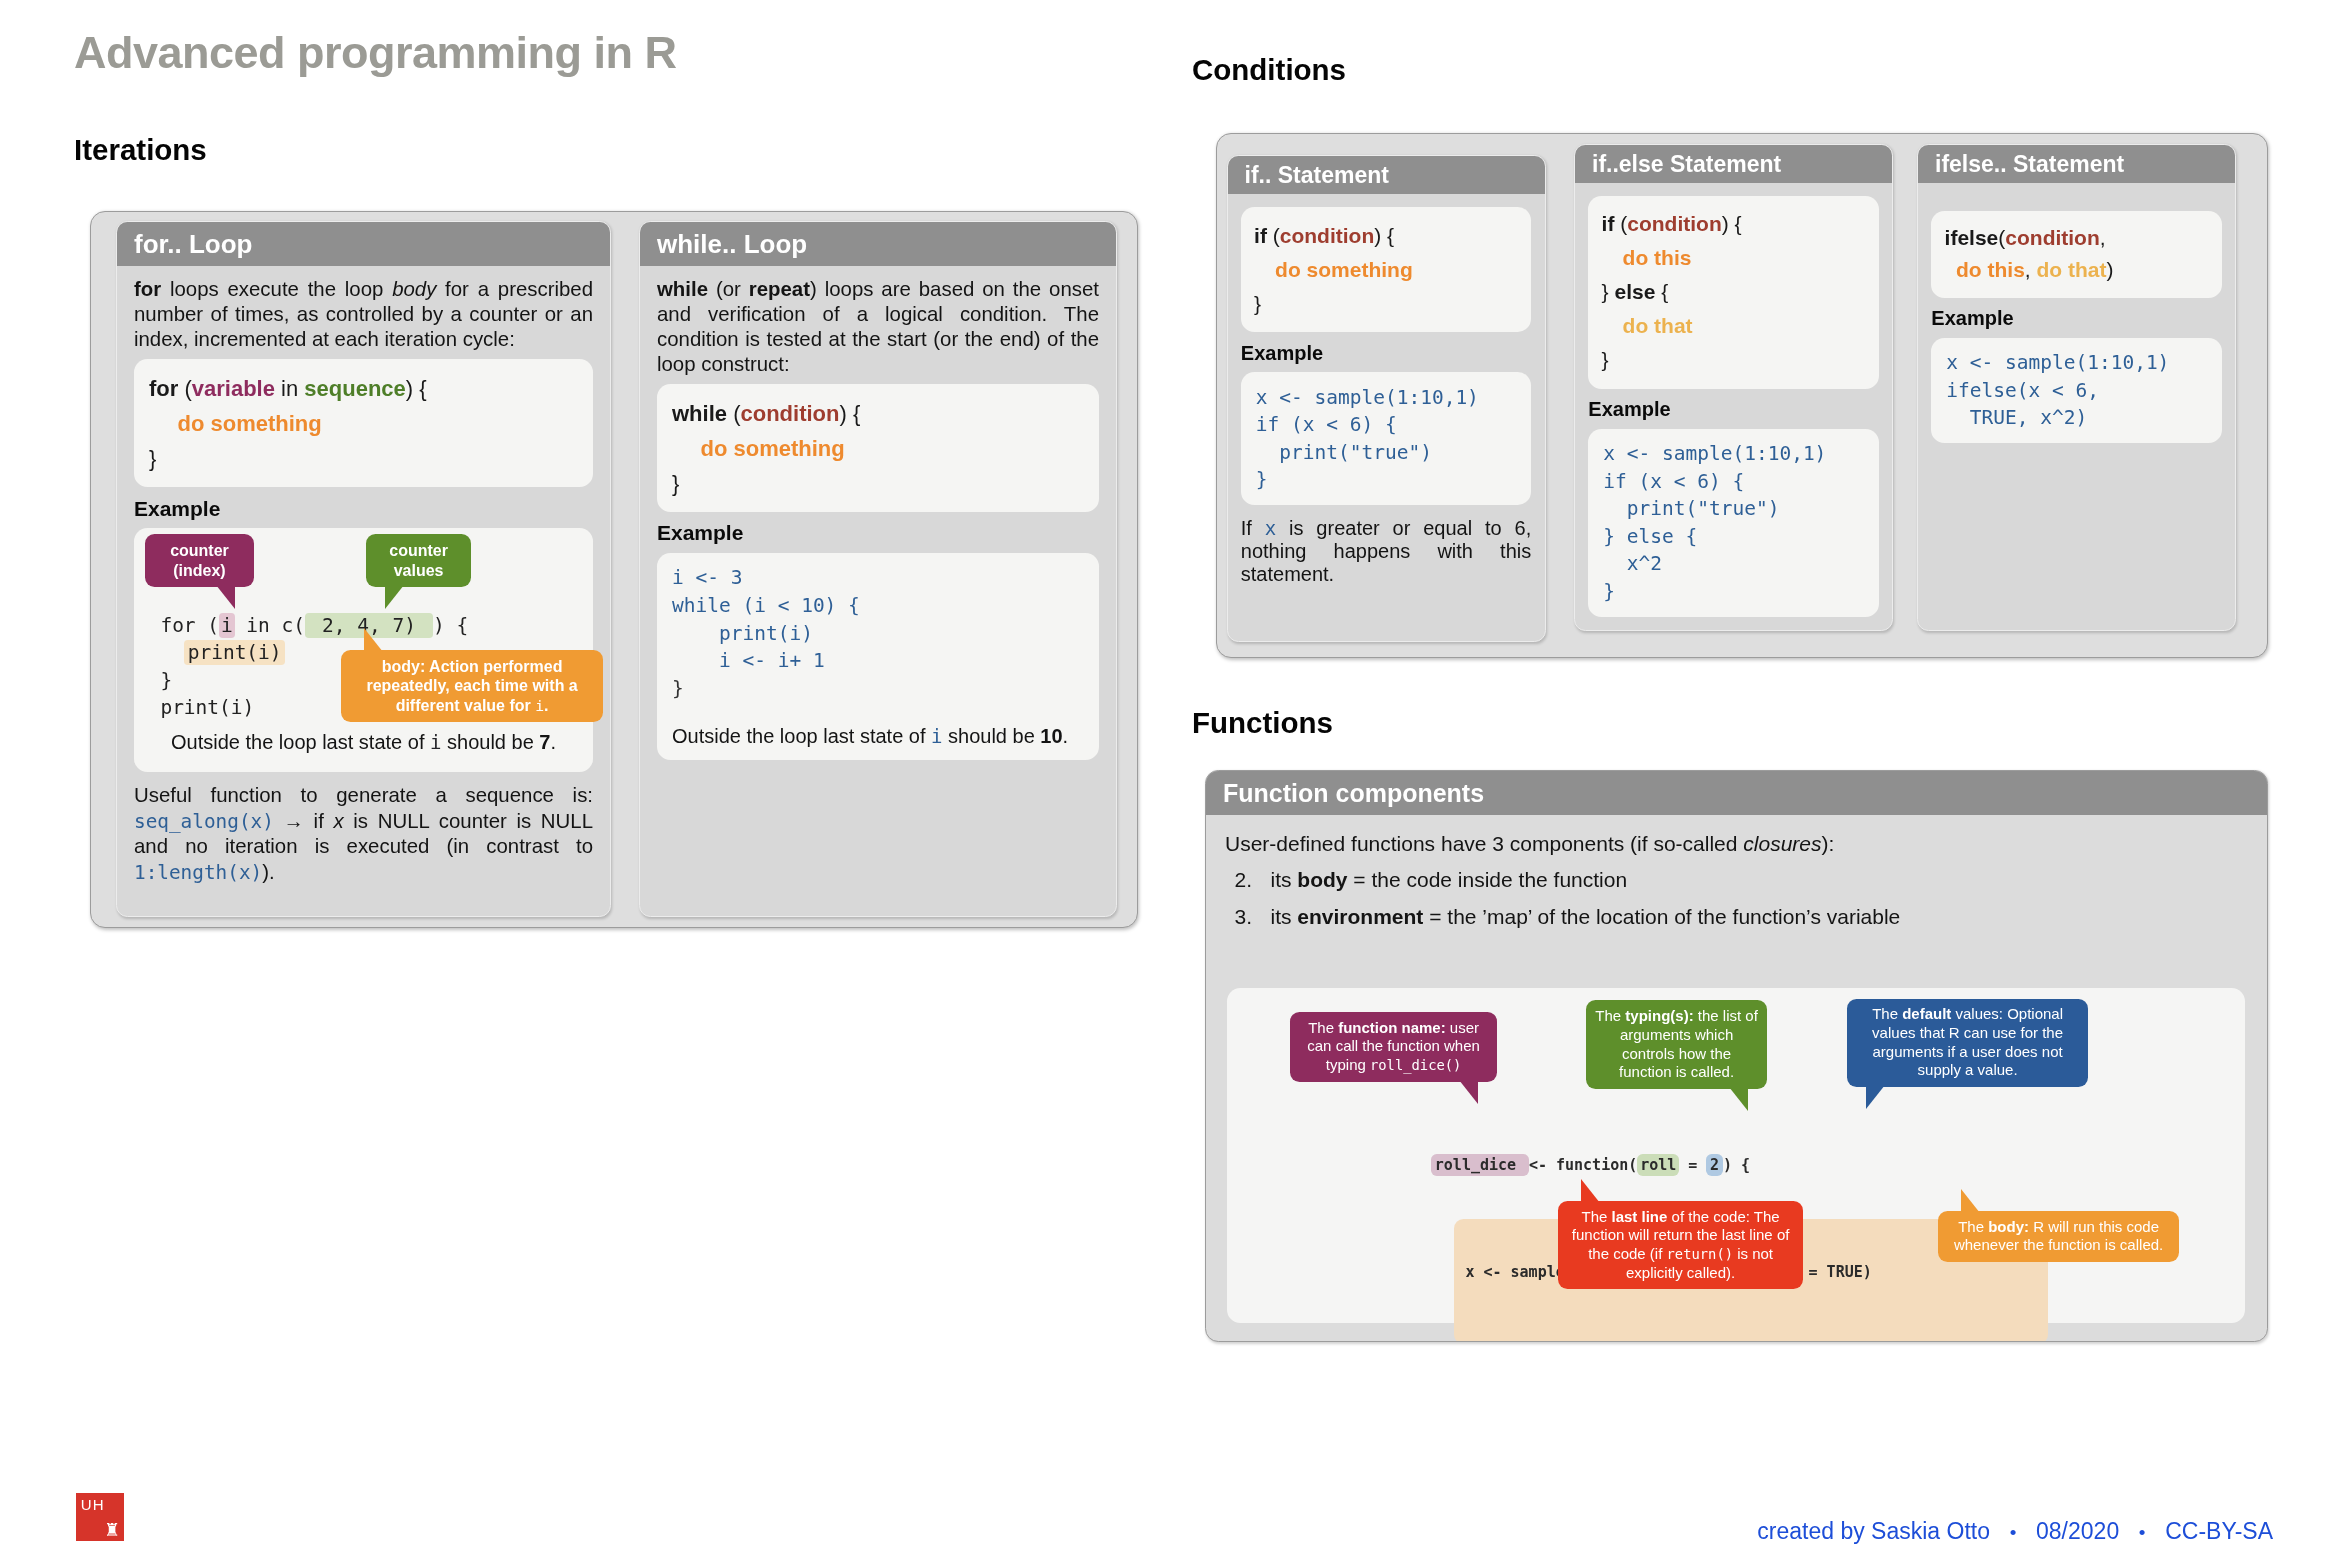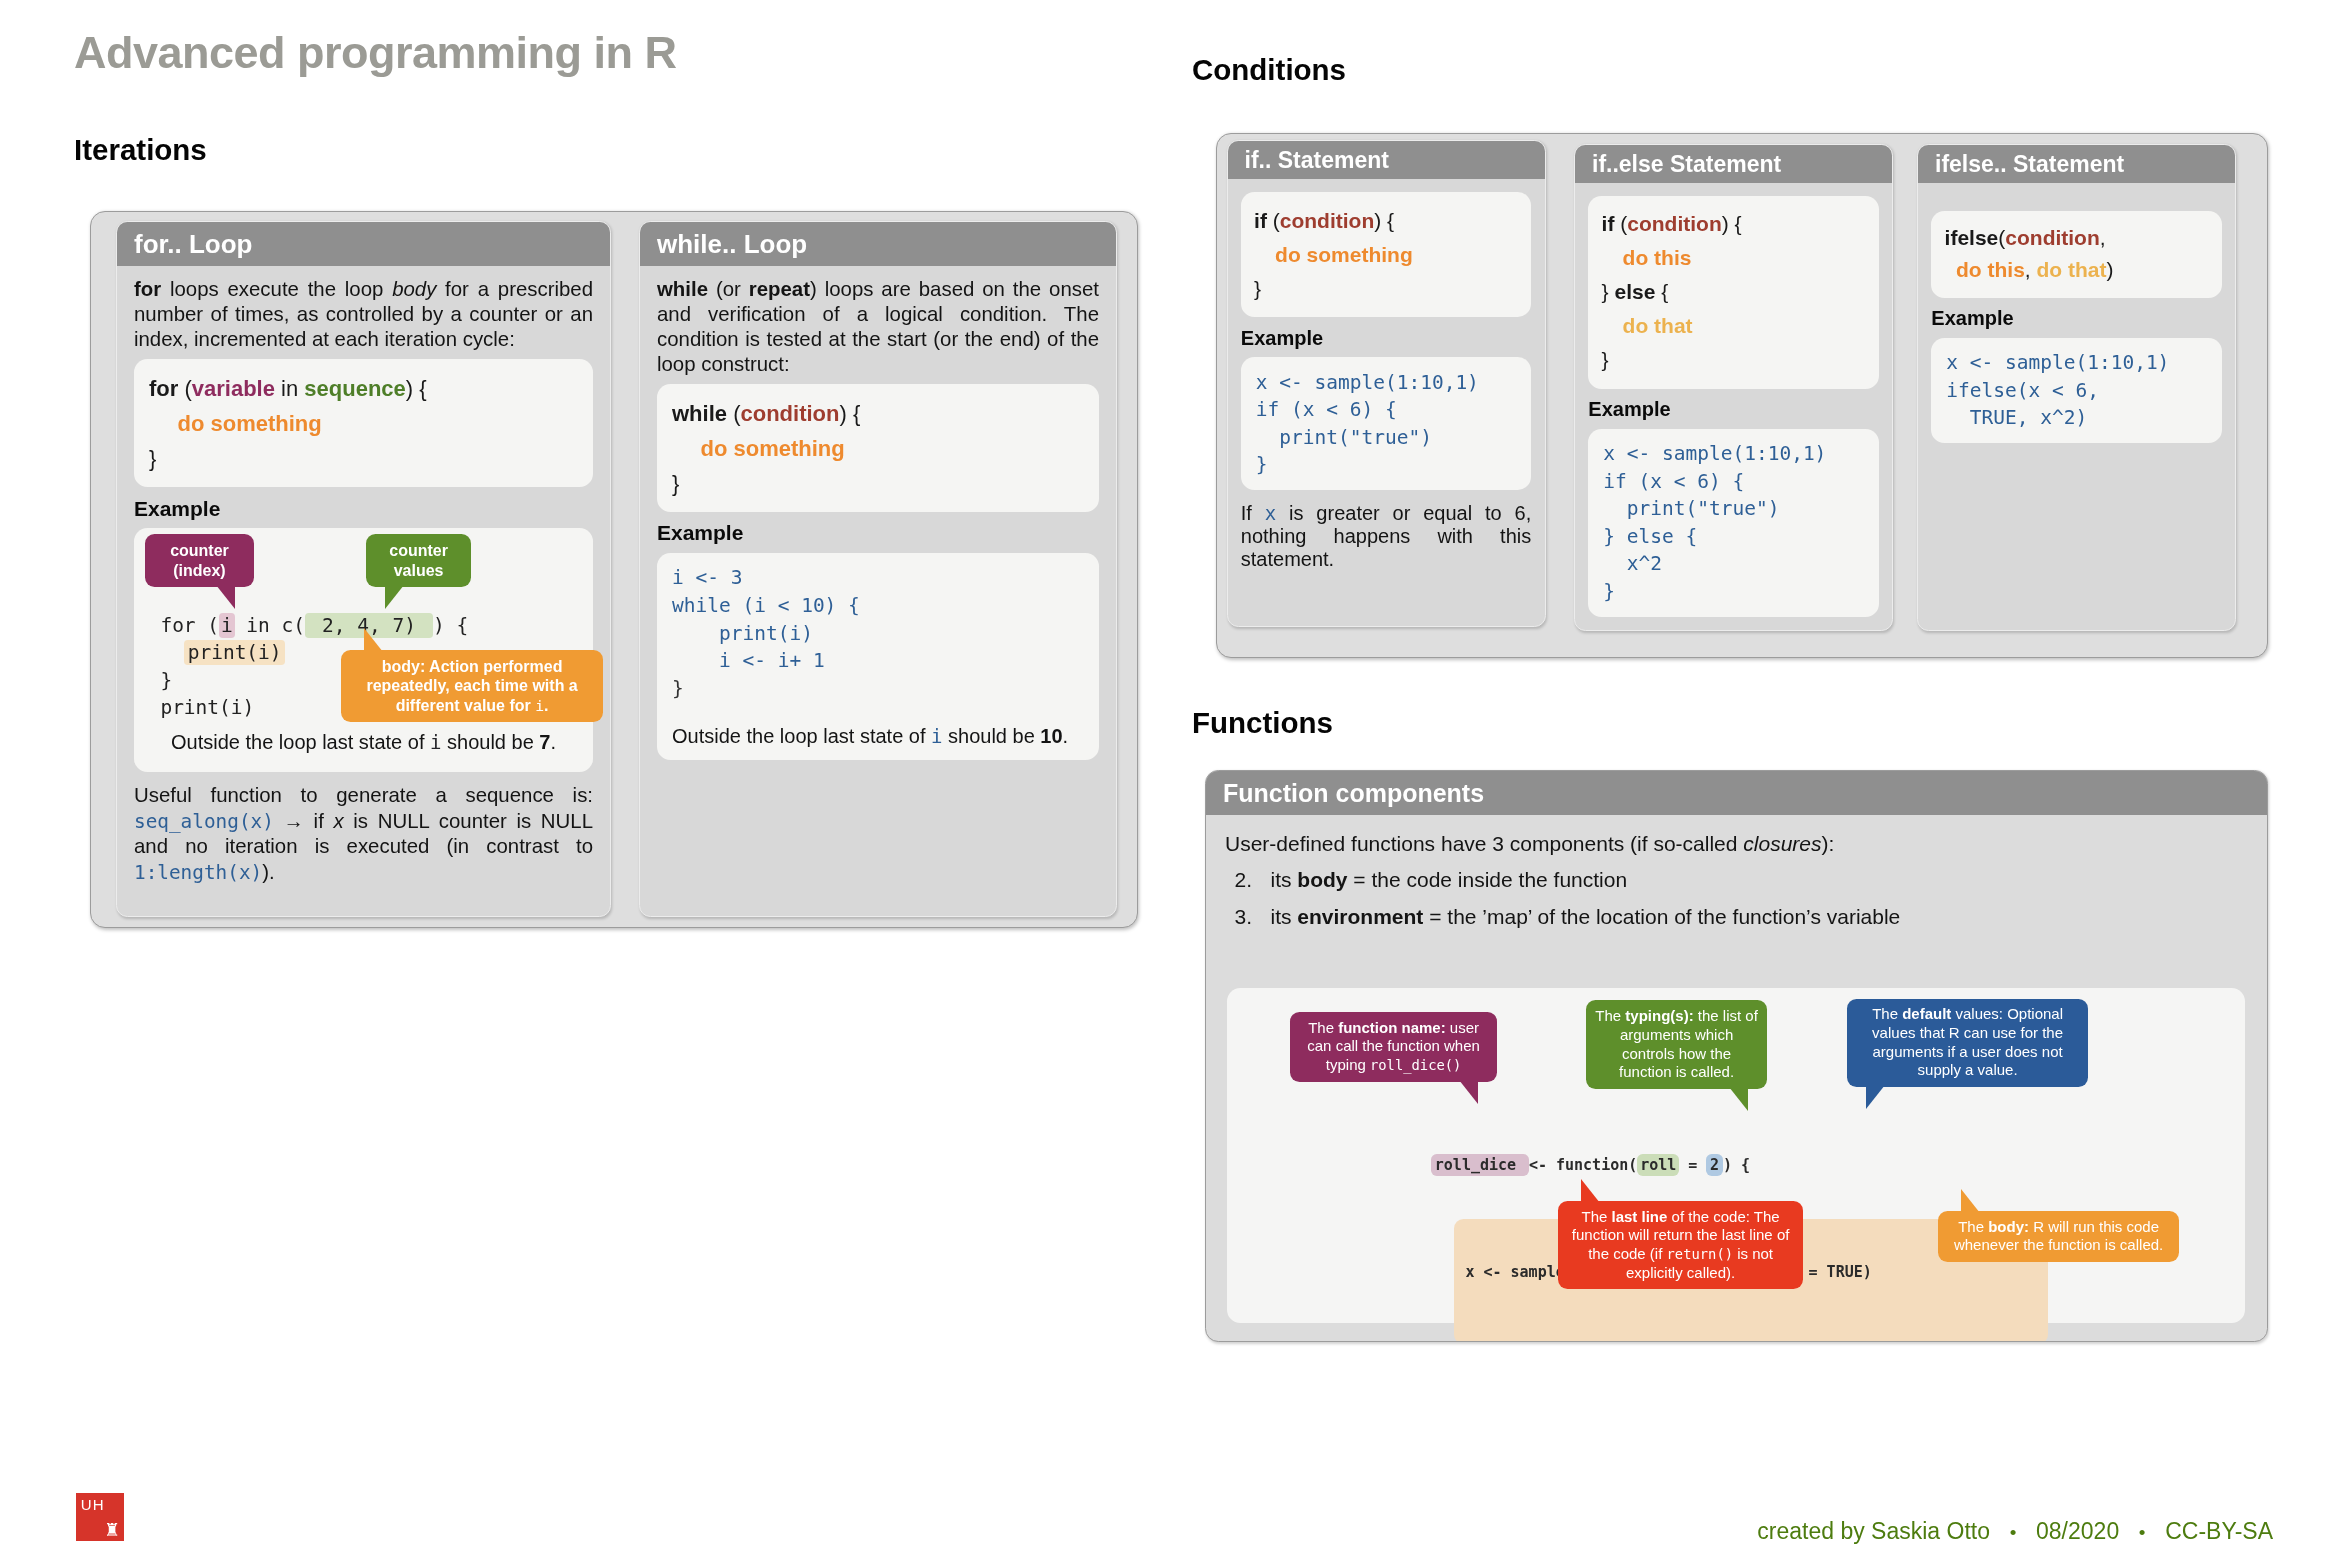--- a/index.html
+++ b/index.html
@@ -80,21 +80,21 @@
   .fn-num{display:inline-block;width:36px;}
   .fn-diagram{position:absolute;left:21px;top:217px;width:1018px;height:335px;
               background:#f5f5f4;border-radius:13.3px;}
   .fn-bubble{font-size:15px;line-height:1.25;}
   .fn-code{position:absolute;left:204px;top:124px;font-family:"DejaVu Sans Mono",monospace;
            font-weight:700;font-size:15px;color:#2b2b2b;white-space:pre;}
   .fn-code .cl{height:35px;line-height:35px;}
   .fn-body-hl{background:#f4dcbd;border-radius:9.5px;padding:0 13.3px 0 11.4px;margin-left:23px;width:569px;}
 
   
-  .footer{position:absolute;right:61px;top:1518px;font-size:23px;color:#4d7c0f;}
+  .footer{position:absolute;right:61px;top:1518px;font-size:23px;color:#1d4ed8;}
   .footer .sep{margin:0 13.3px;font-size:19px;}
   .logo{position:absolute;left:76px;top:1493px;width:48px;height:48px;background:#d6342a;}
   .logo .lt{position:absolute;left:4.8px;top:2.9px;color:#fff;font-size:15px;font-weight:400;letter-spacing:1px;}
   .logo .ct{position:absolute;right:3.8px;bottom:1.9px;color:#fff;font-size:18px;line-height:18px;}
 </style>
 </head>
 <body>
 
 <div class="sheet">
 
@@ -140,21 +140,21 @@
           <p class="note-j" style="margin-top:23px;"><span>Outside the loop last state of </span><span class="s-monob">i</span><span> should be </span><span class="s-b">10</span><span>.</span></p>
         </div>
       </div>
     </section>
   </div>
 
   <div class="sec-h" style="left:1192px;top:53px;">Conditions</div>
 
   <div class="outerbox" style="left:1216px;top:133px;width:1050px;height:523px;">
 
-    <section class="panel" style="left:9.5px;top:6px;width:317px;height:485px;">
+    <section class="panel" style="left:9.5px;top:21px;width:317px;height:485px;">
       <div class="panel-h ph-mid">if.. Statement</div>
       <div class="panel-b" style="padding:11.4px 13.3px;">
         <div class="codebox synbox" style="margin-top:1.9px;padding:11.4px 13.3px;">
           <div class="syn-line" style="font-size:21px;line-height:34px;"><span class="s-b">if</span><span> (</span><span class="s-redb">condition</span><span>) {</span></div>
           <div class="syn-line ind" style="font-size:21px;line-height:34px;padding-left:21px;"><span class="s-orangeb">do something</span></div>
           <div class="syn-line" style="font-size:21px;line-height:34px;"><span>}</span></div>
         </div>
         <div class="ex-label" style="font-size:20px;">Example</div>
         <div class="codebox exbox">
           <div class="code-blue"><div class="cl"><span>x &lt;- sample(1:10,1)</span></div><div class="cl"><span>if (x &lt; 6) {</span></div><div class="cl"><span>  print("true")</span></div><div class="cl"><span>}</span></div></div>

